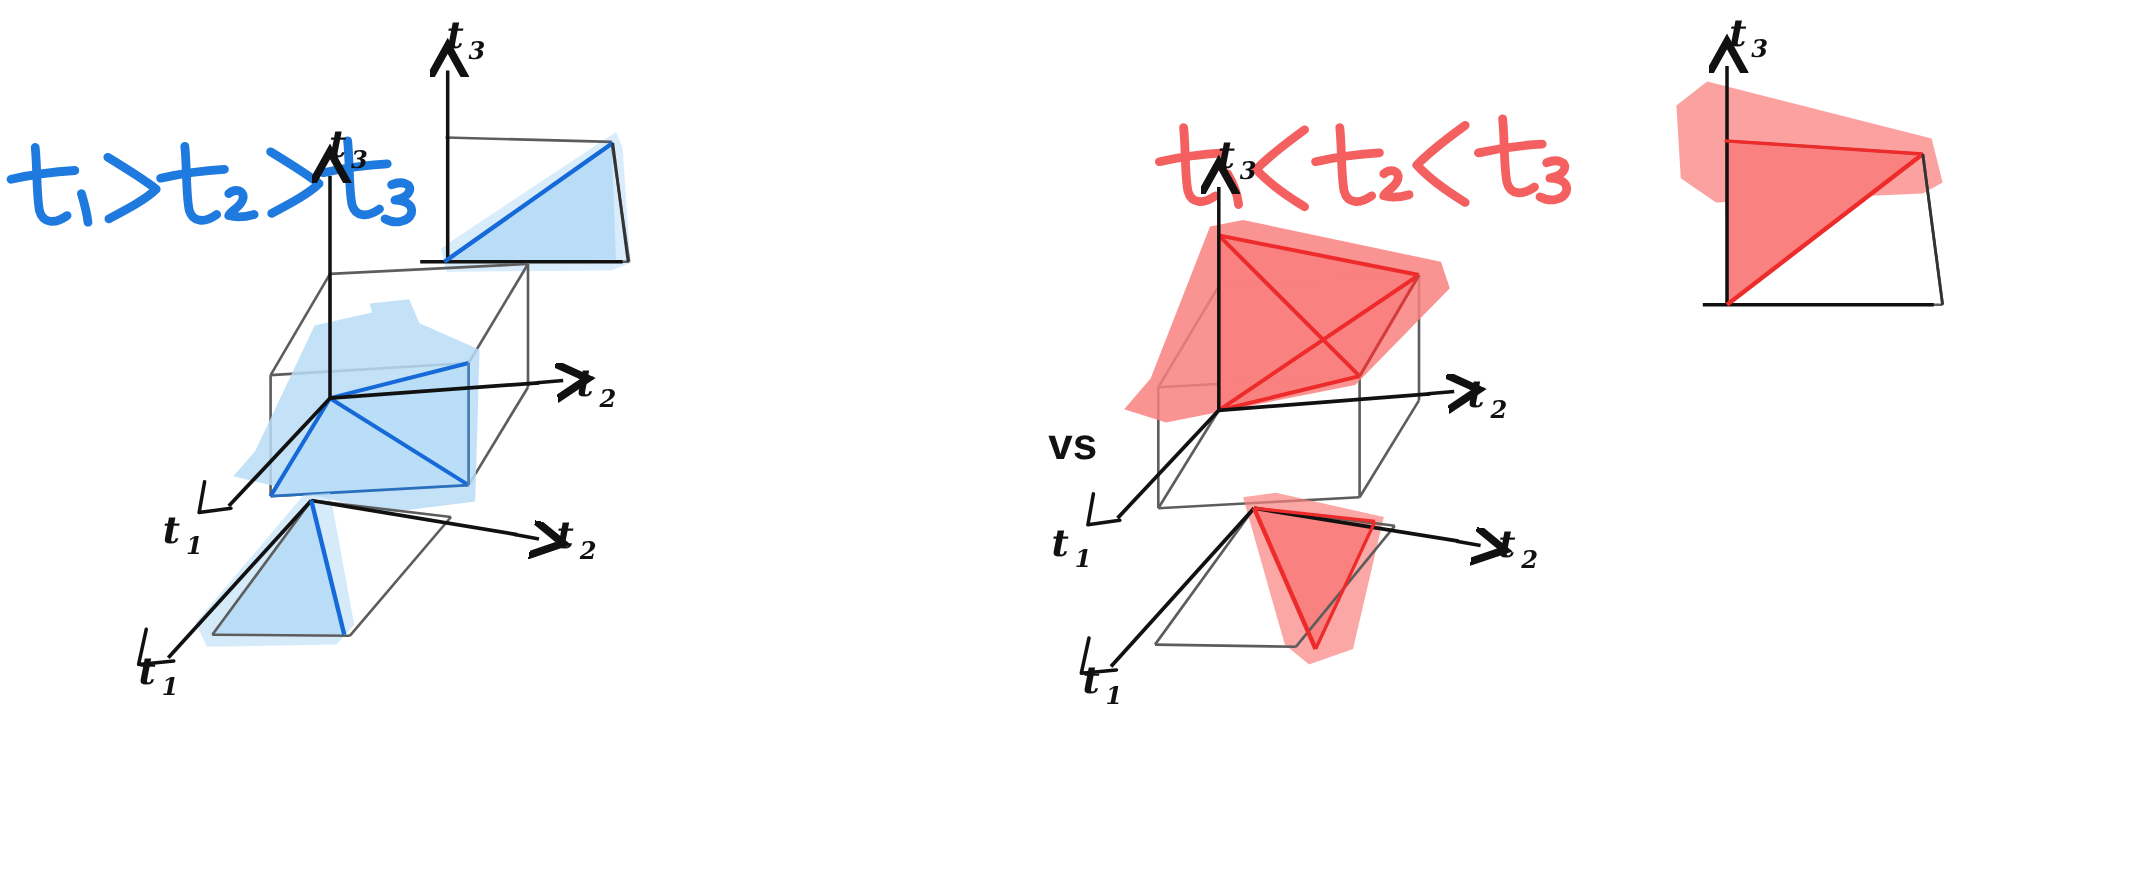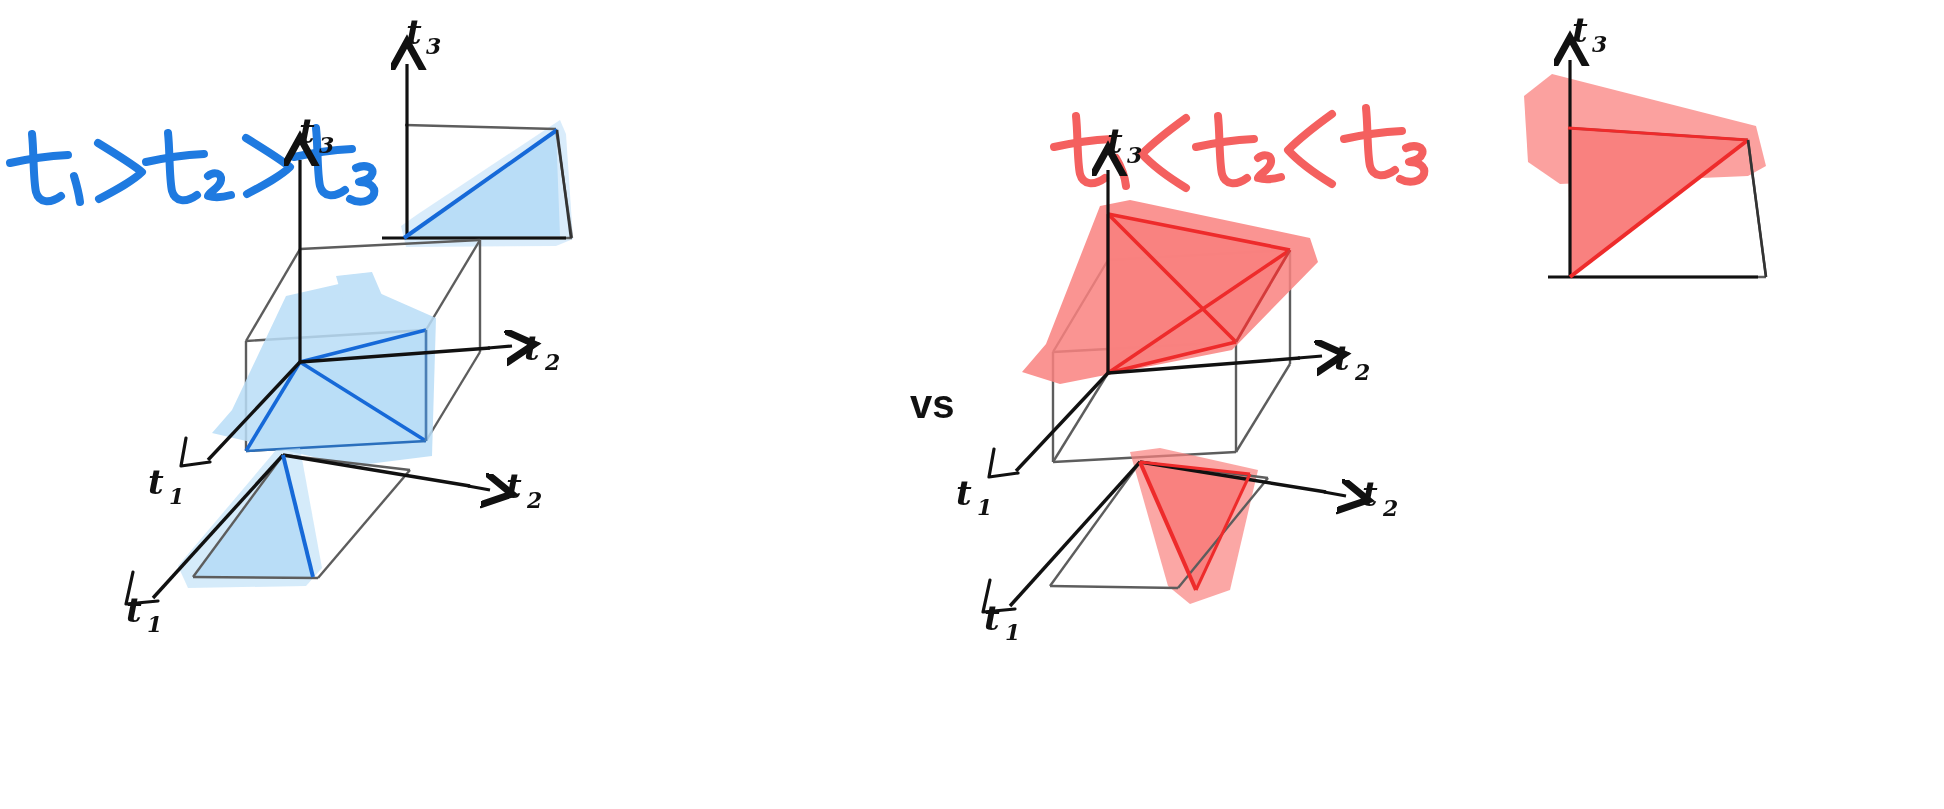--- a/index.html
+++ b/index.html
@@ -309,15 +309,15 @@
           <text class="axis-sub" x="1005" y="640">1</text>
         </g>
         <g>
           <text class="axis-label" x="1362" y="506">t</text>
           <text class="axis-sub" x="1383" y="516">2</text>
         </g>
       </g>
     </g>
   </svg>
 
-  <div class="vs-label" style="left:910px;top:382px;">vs</div>
+  <div class="vs-label" style="left:953px;top:382px;">vs</div>
 
 </div>
 
 </body></html>

